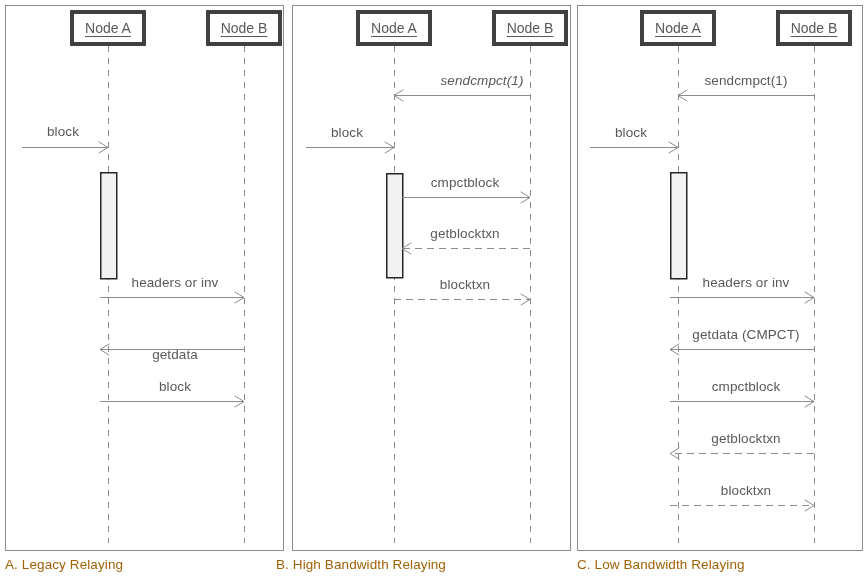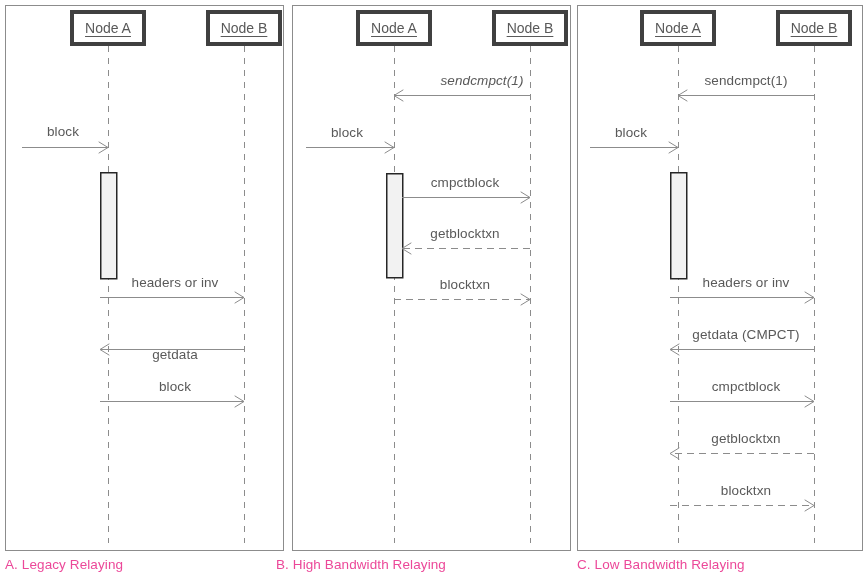--- a/index.html
+++ b/index.html
@@ -21,21 +21,21 @@
   }
   .panel-svg {
     position: absolute;
     left: 0;
     top: 0;
     display: block;
   }
   .caption {
     position: absolute;
     font-size: 13.5px;
-    color: #ec4899;
+    color: #a16207;
     white-space: nowrap;
     letter-spacing: 0.1px;
   }
   .node-box {
     position: absolute;
     box-sizing: border-box;
     border: 4px solid #404040;
     background: #ffffff;
     display: flex;
     align-items: center;

